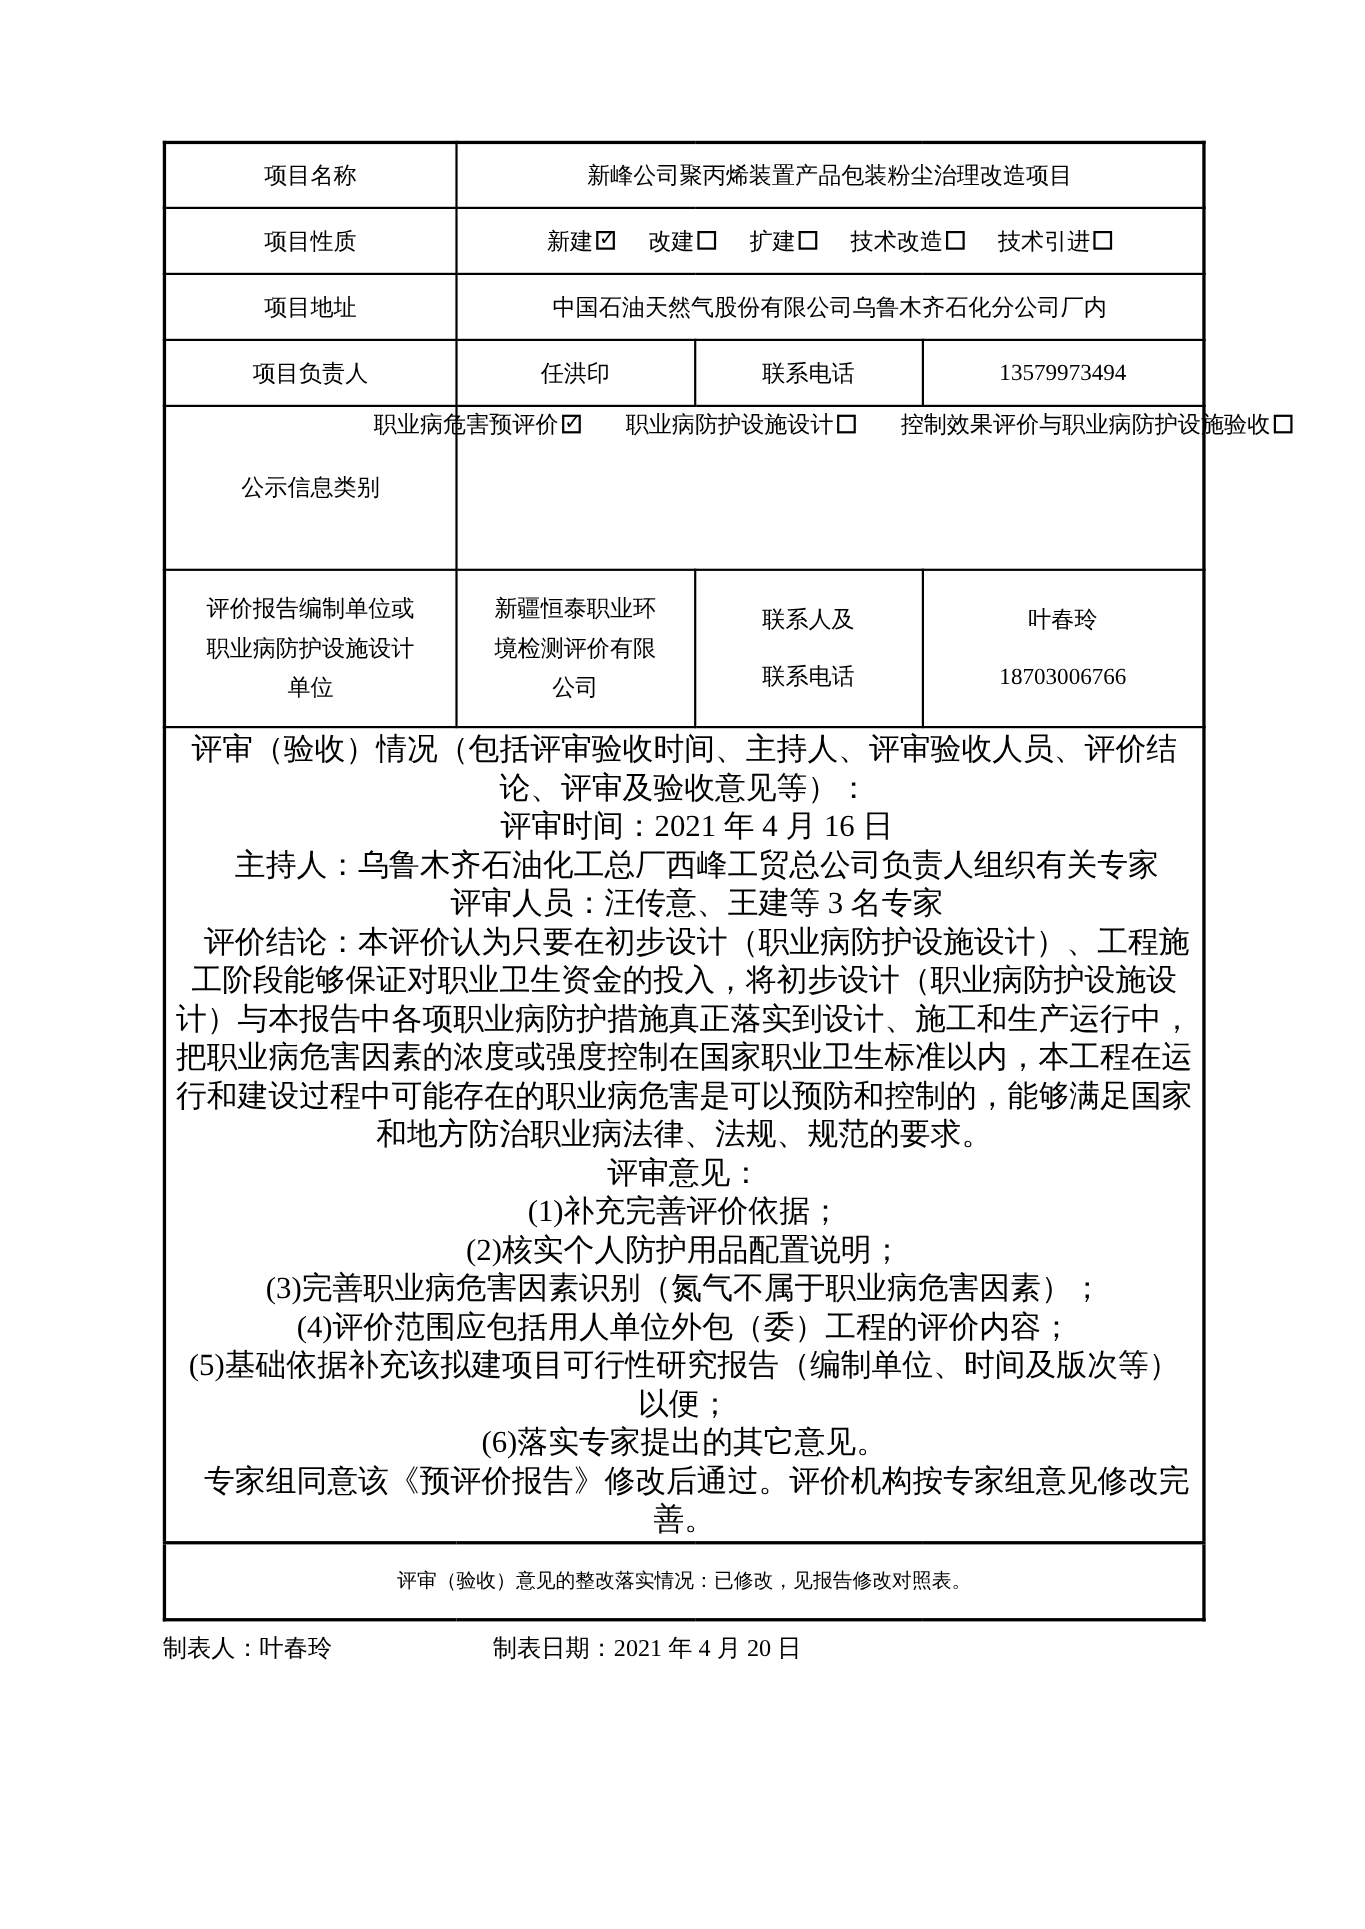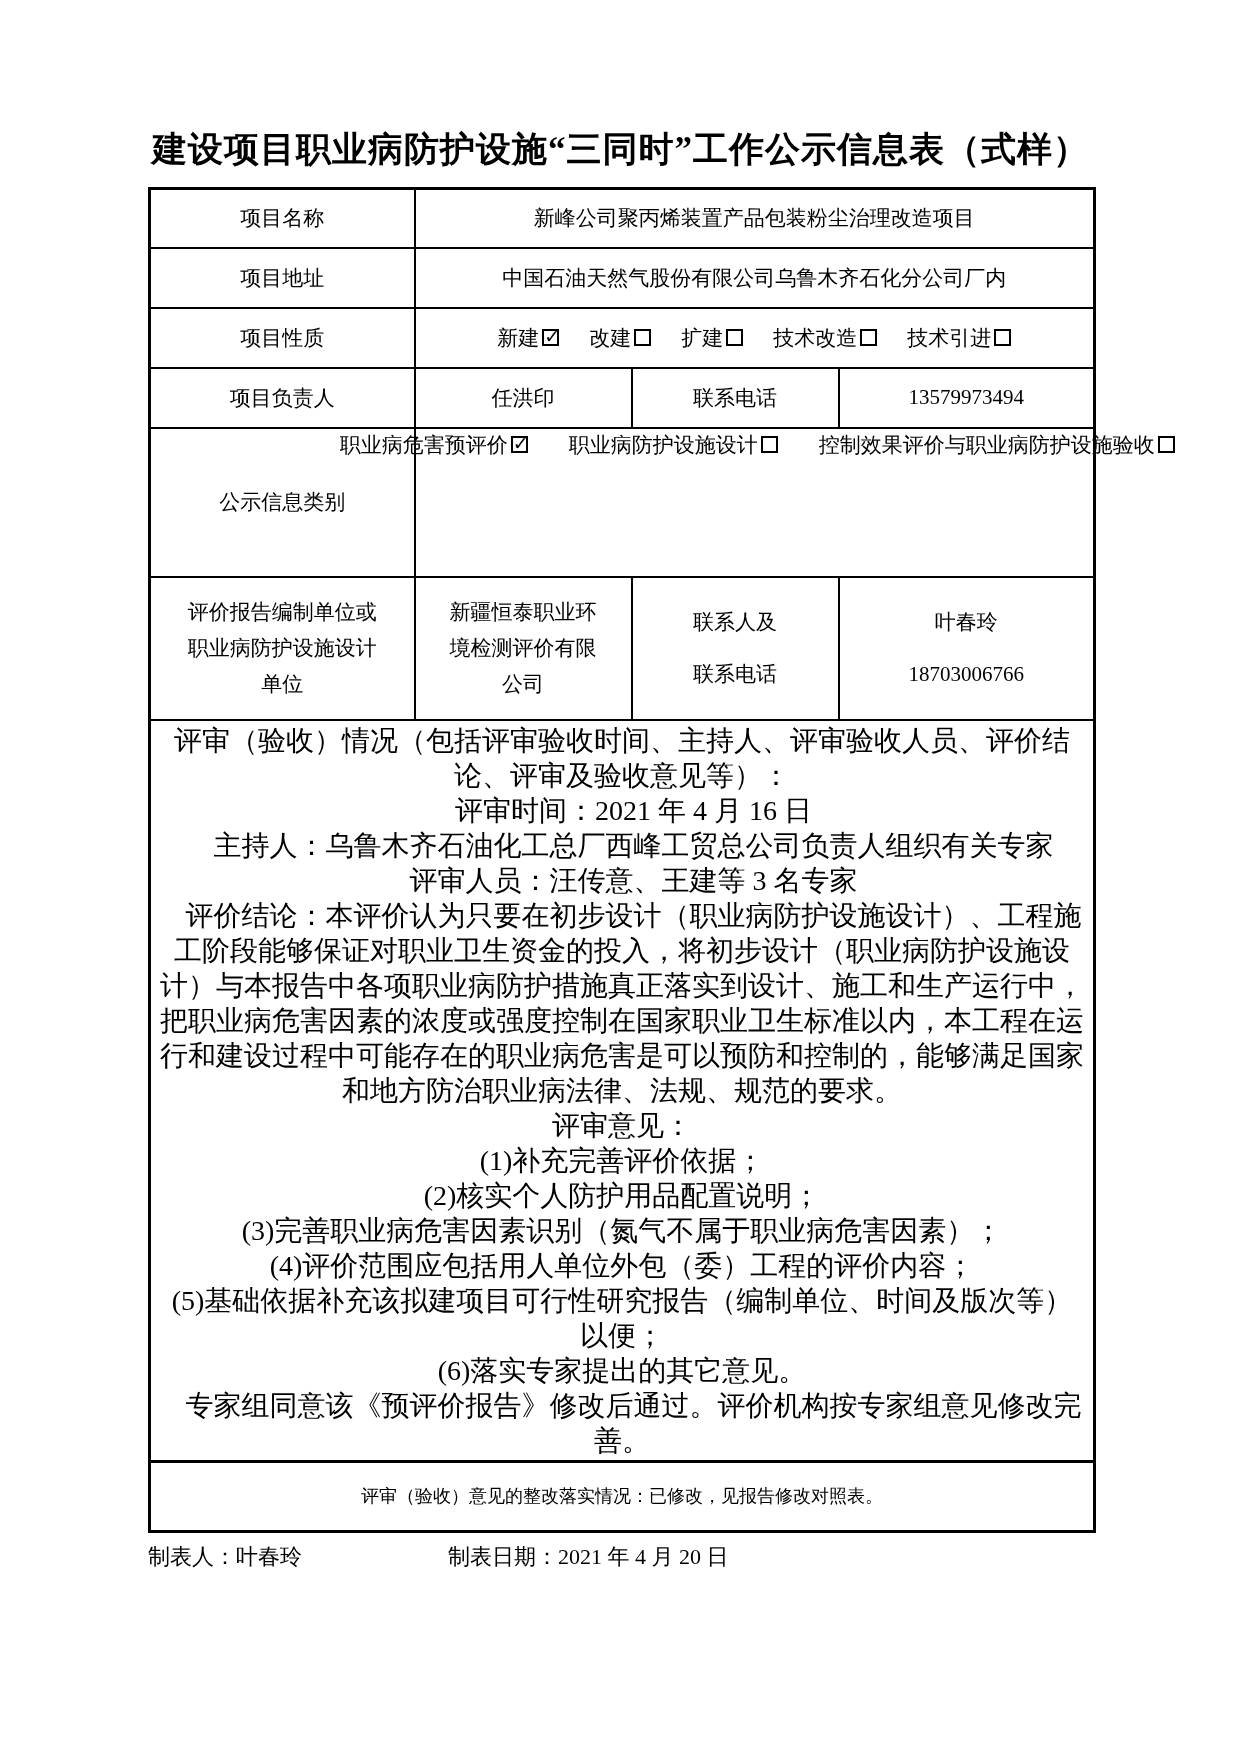--- a/index.html
+++ b/index.html
@@ -74,52 +74,51 @@
   }
   .footer .f1 { width:280px; }
   .footer .f2 { width:372px; }
   .footer .f3 { flex:1; }
 </style>
 </head>
 <body>
 
 <div class="page">
   <div class="content">
-    <h1 class="title">建设项目职业病防护设施“三同时”工作公示信息表（式样）</h1>
 
     <table class="form">
       <colgroup>
         <col style="width:265px">
           <col style="width:217px">
           <col style="width:207px">
           <col style="width:256px">
       </colgroup>
 
       <tbody>
           <tr class="h59">
         <td>项目名称</td>
         <td colspan="3">新峰公司聚丙烯装置产品包装粉尘治理改造项目</td>
       </tr>
 
       <tr class="h60">
-        <td>项目地址</td>
-        <td colspan="3">中国石油天然气股份有限公司乌鲁木齐石化分公司厂内</td>
-      </tr>
-
-      <tr class="h60">
         <td>项目性质</td>
         <td colspan="3">
           <div class="nature-row" id="nature-options">
                 <span class="nature-option"><span>新建</span><span class="cb checked"></span></span>
                 <span class="nature-option"><span>改建</span><span class="cb"></span></span>
                 <span class="nature-option"><span>扩建</span><span class="cb"></span></span>
                 <span class="nature-option"><span>技术改造</span><span class="cb"></span></span>
                 <span class="nature-option"><span>技术引进</span><span class="cb"></span></span>
               </div>
         </td>
+      </tr>
+
+      <tr class="h60">
+        <td>项目地址</td>
+        <td colspan="3">中国石油天然气股份有限公司乌鲁木齐石化分公司厂内</td>
       </tr>
 
       <tr class="h60">
         <td>项目负责人</td>
         <td>任洪印</td>
         <td>联系电话</td>
         <td>13579973494</td>
       </tr>
 
       <tr class="h147">

